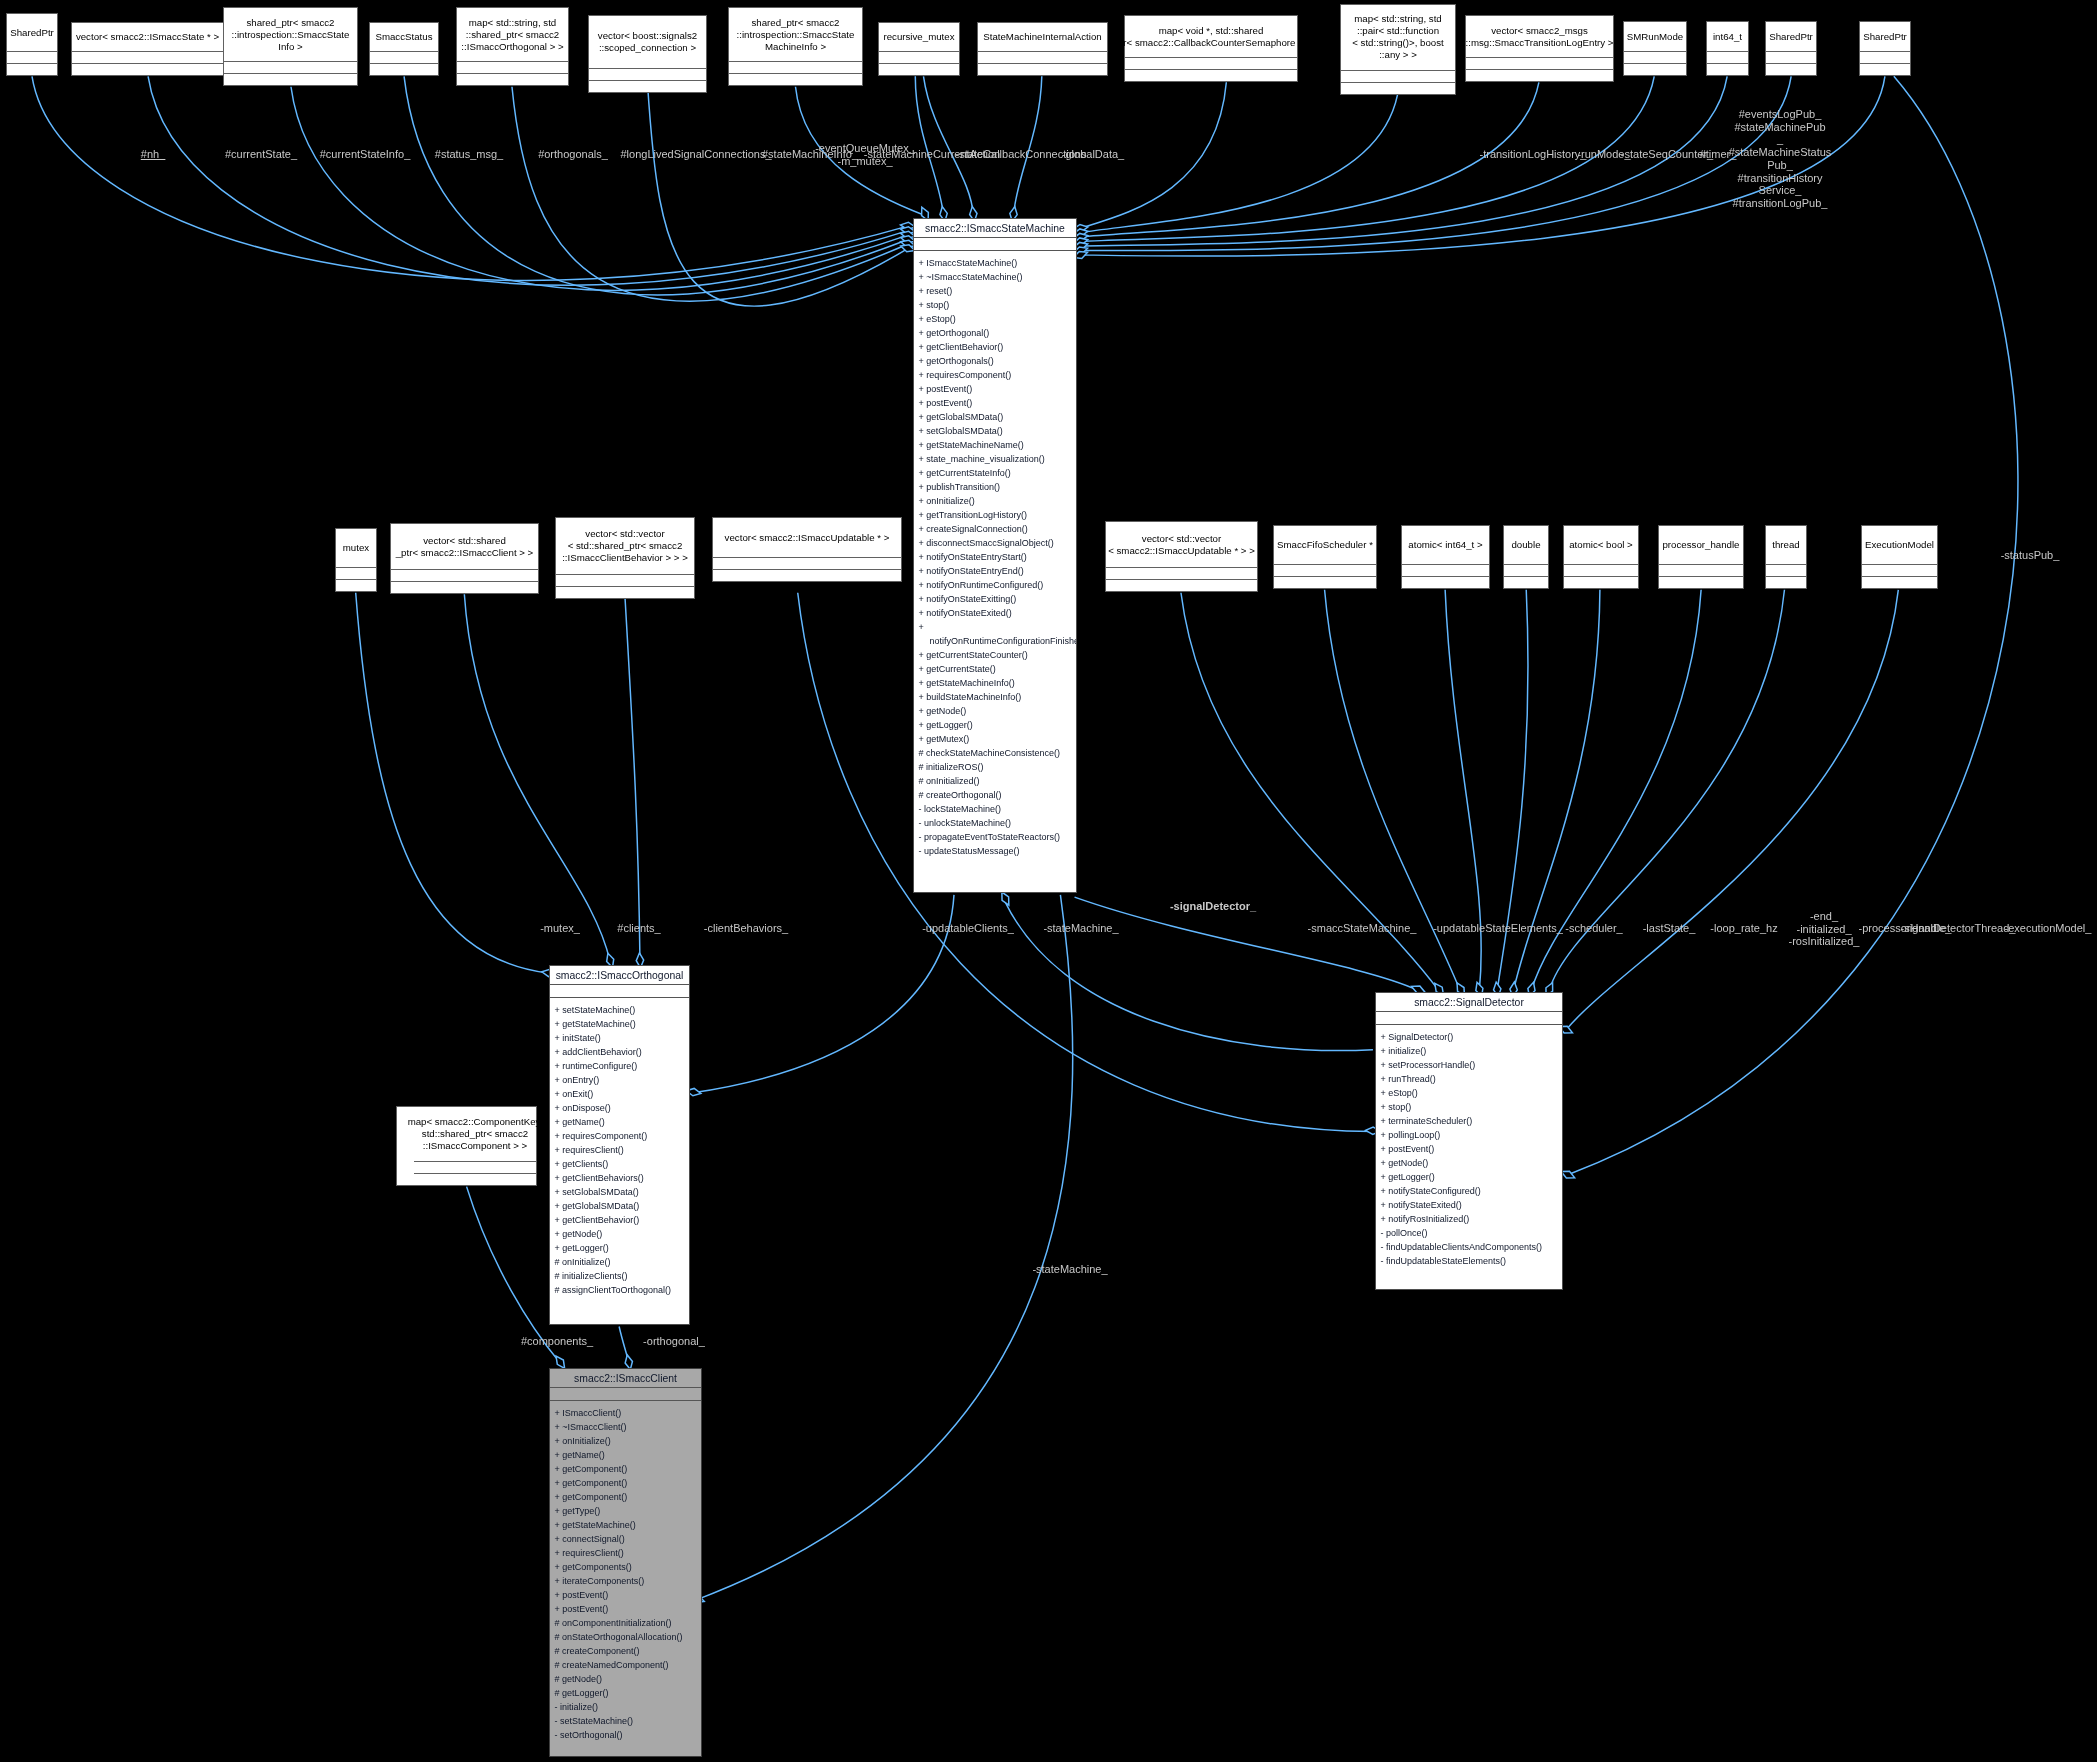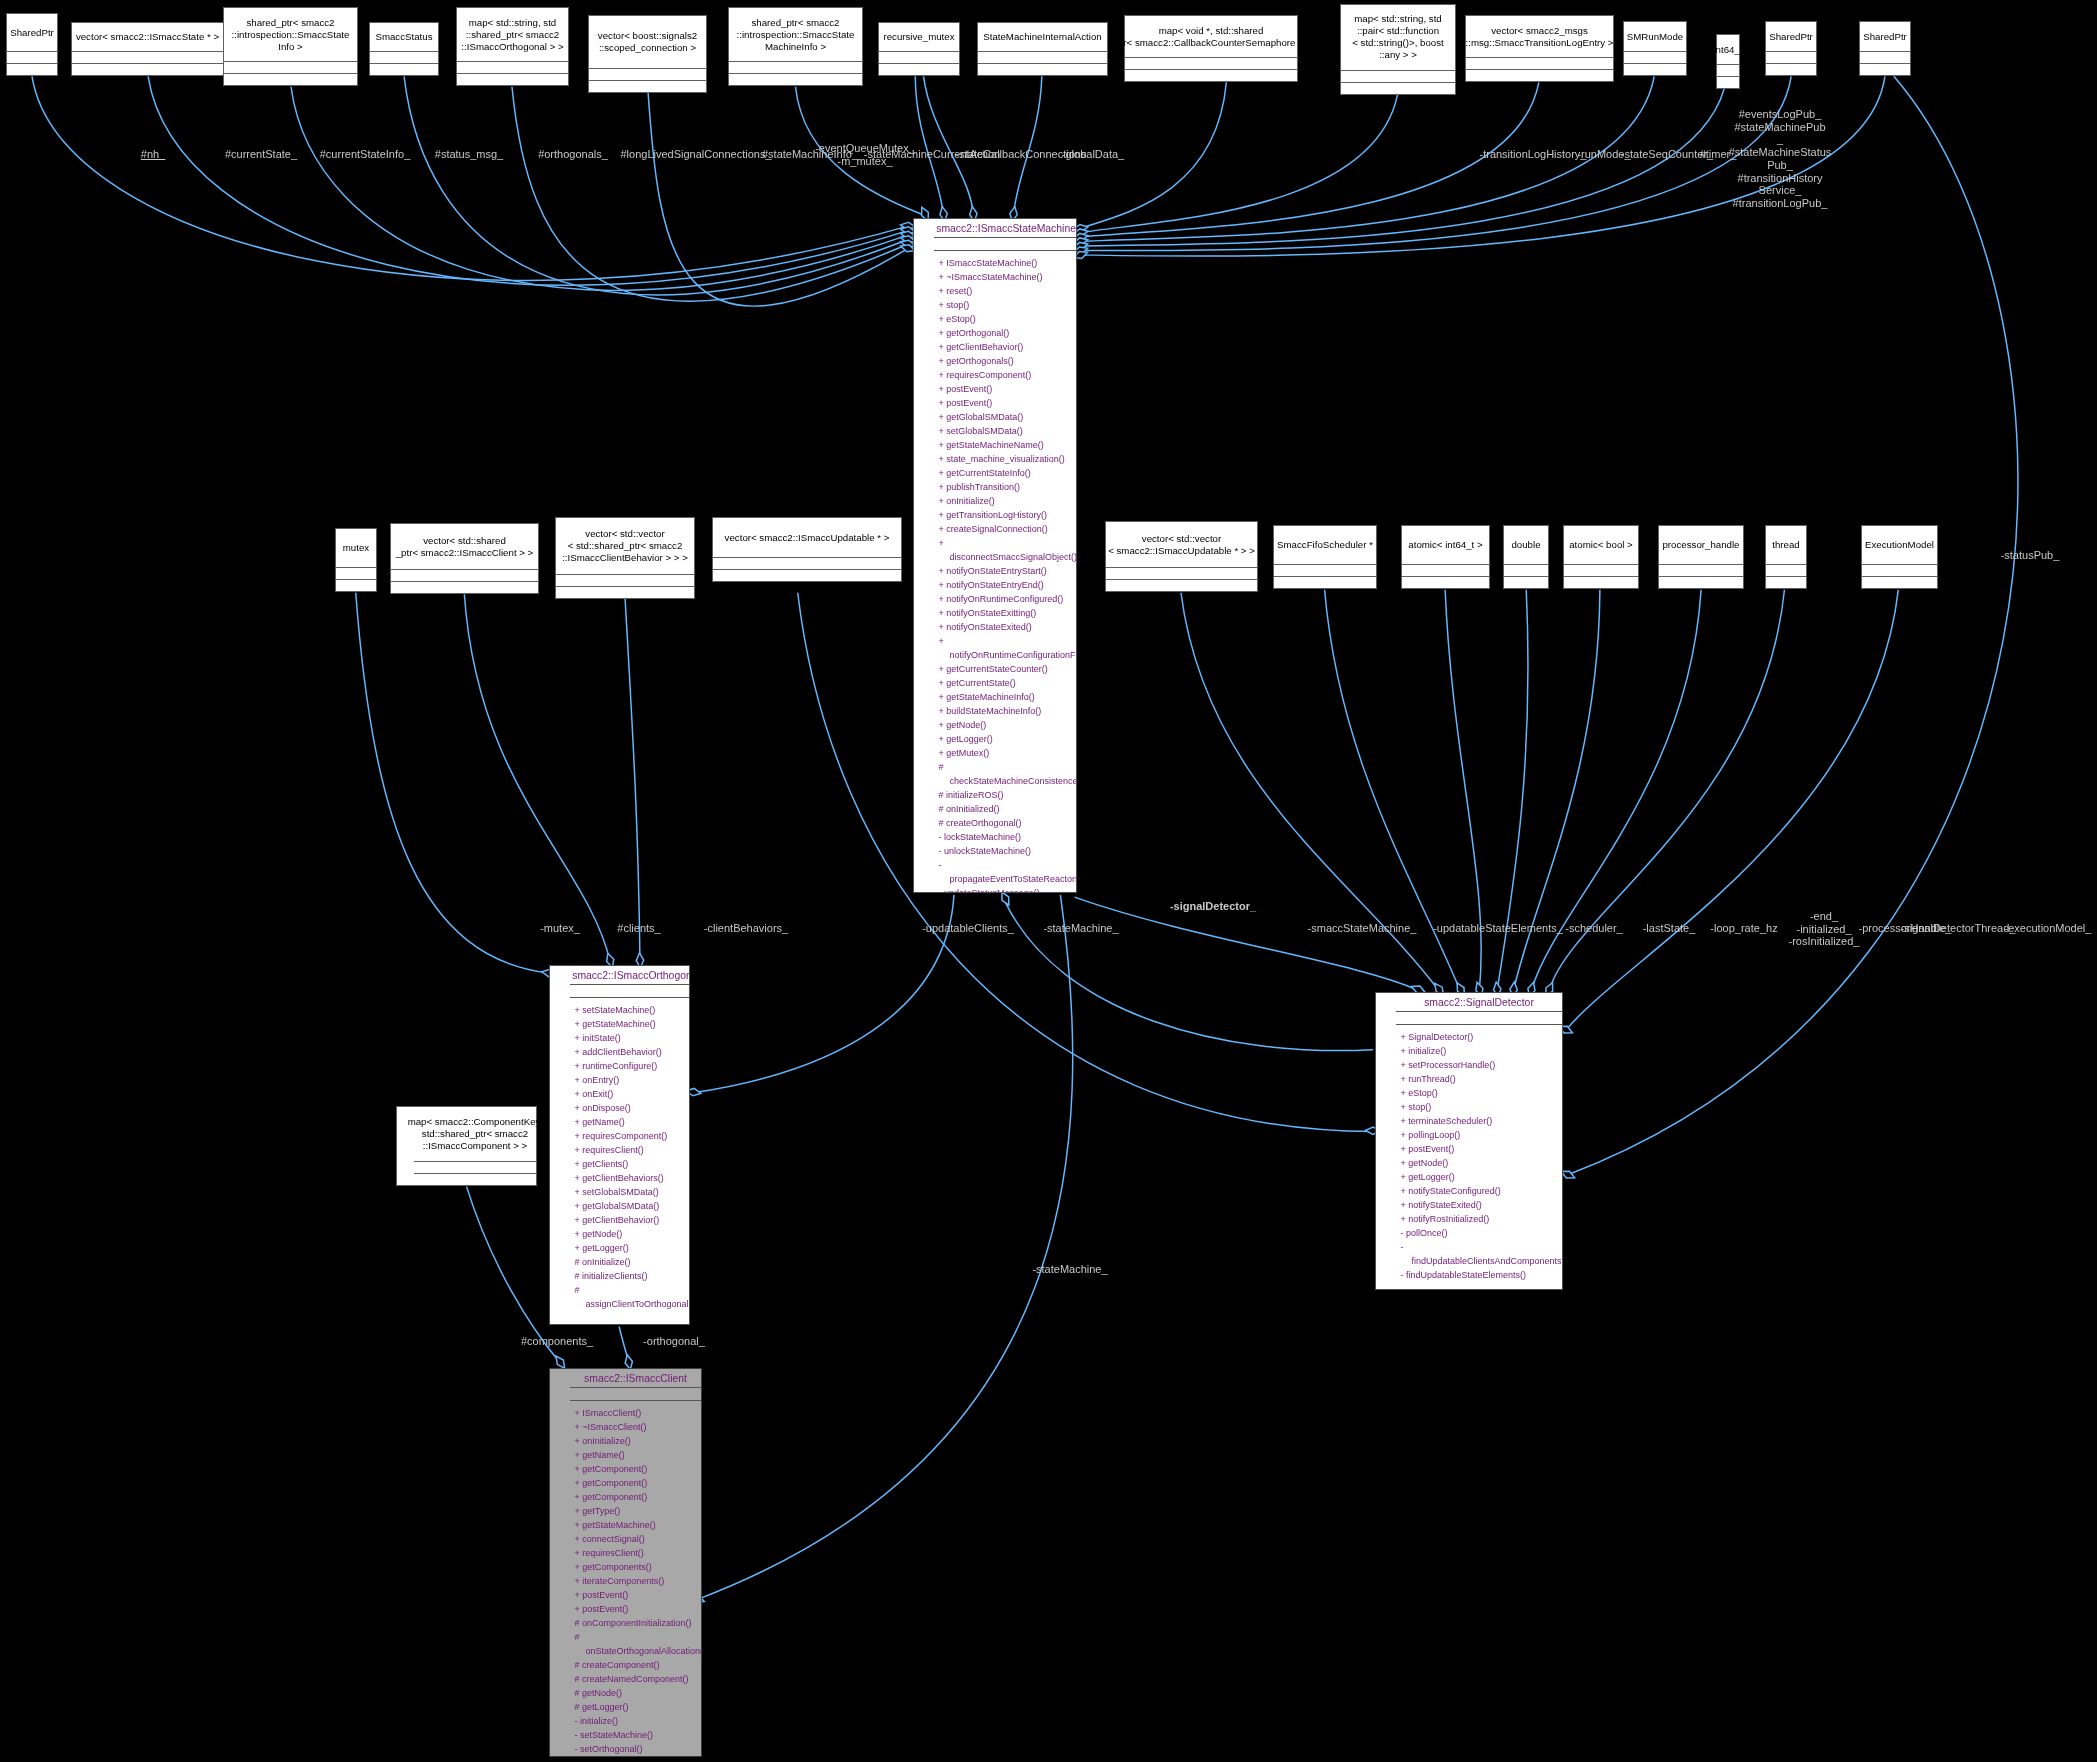--- a/index.html
+++ b/index.html
@@ -7,21 +7,21 @@
        font-family:"Liberation Sans",sans-serif;}
   #stage{position:absolute;left:0;top:0;width:2097px;height:1763px;}
   #edge-layer{position:absolute;left:0;top:0;}
   .tbox{position:absolute;background:#fff;border:1.5px solid #616161;
         box-sizing:border-box;display:flex;flex-direction:column;color:#000;}
   .tbox .tt{flex:1;display:flex;flex-direction:column;align-items:center;
         justify-content:center;font-size:9.7px;line-height:12px;padding:1.5px 2.2px;
         text-align:center;white-space:nowrap;}
   .tbox .cmp{height:11px;border-top:0.7px solid #616161;}
   .cbox{position:absolute;background:#fff;border:1.5px solid #4f4f4f;
-        box-sizing:border-box;color:#701a75;overflow:hidden;padding-left:20px;}
+        box-sizing:border-box;color:#0f172a;overflow:hidden;}
   .cbox.main{background:#a8a8a8;border-color:#3f3f3f;}
   .cbox .title{text-align:center;font-size:10.4px;padding:3.7px 2.2px;
         border-bottom:0.7px solid #555;white-space:nowrap;}
   .cbox .attrs{height:12px;border-bottom:0.7px solid #555;}
   .cbox .methods{padding:4.5px 4.5px 3px 4.5px;font-size:9px;line-height:14px;}
   .cbox .m{padding-left:11px;text-indent:-11px;}
   .elabel{position:absolute;transform:translateX(-50%);color:#c8c8c8;
         font-size:11px;line-height:12.7px;text-align:center;white-space:nowrap;}
 </style>
 </head>
@@ -198,21 +198,21 @@
       <div class="cmp"></div>
       <div class="cmp"></div>
     </div>
     <div class="tbox" style="left: 1623px; top: 21px; width: 64px; height: 55px;">
       <div class="tt">
         <div>SMRunMode</div>
       </div>
       <div class="cmp"></div>
       <div class="cmp"></div>
     </div>
-    <div class="tbox" style="left: 1706px; top: 34px; width: 24px; height: 55px; margin-left: 10px;">
+    <div class="tbox" style="left: 1706px; top: 21px; width: 43px; height: 55px;">
       <div class="tt">
         <div>int64_t</div>
       </div>
       <div class="cmp"></div>
       <div class="cmp"></div>
     </div>
     <div class="tbox" style="left: 1765px; top: 21px; width: 52px; height: 55px;">
       <div class="tt">
         <div>SharedPtr</div>
       </div>

